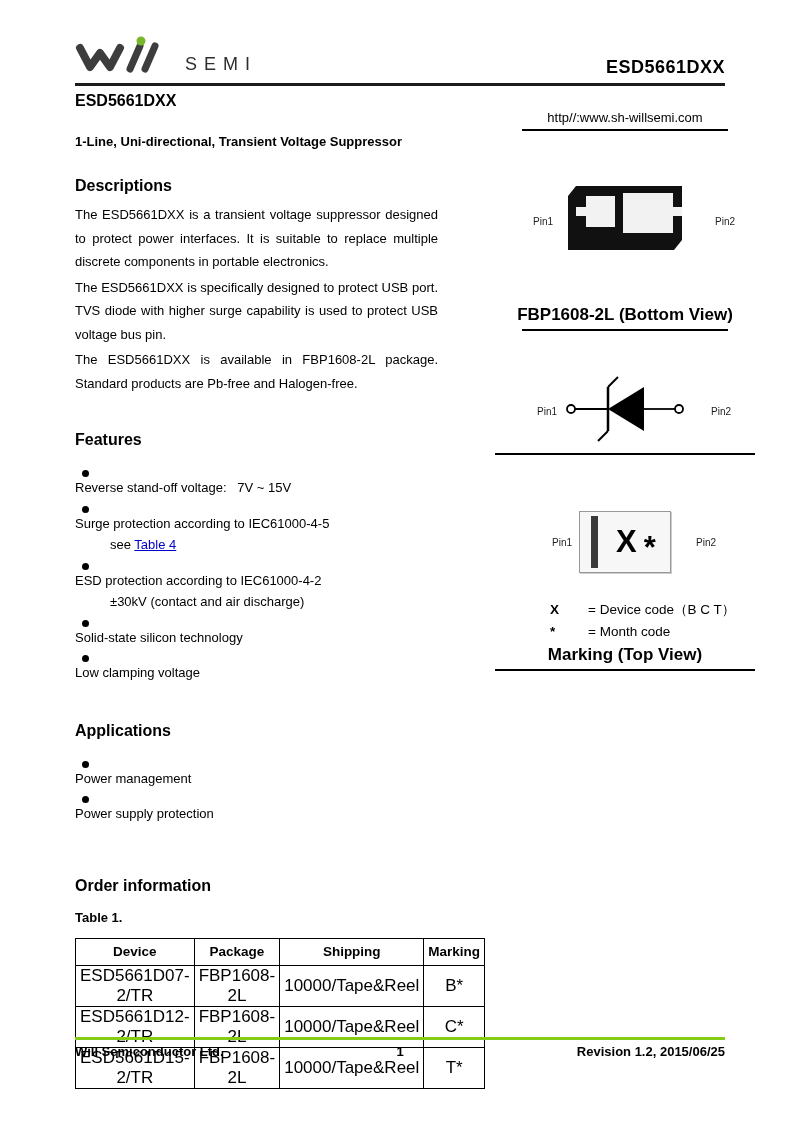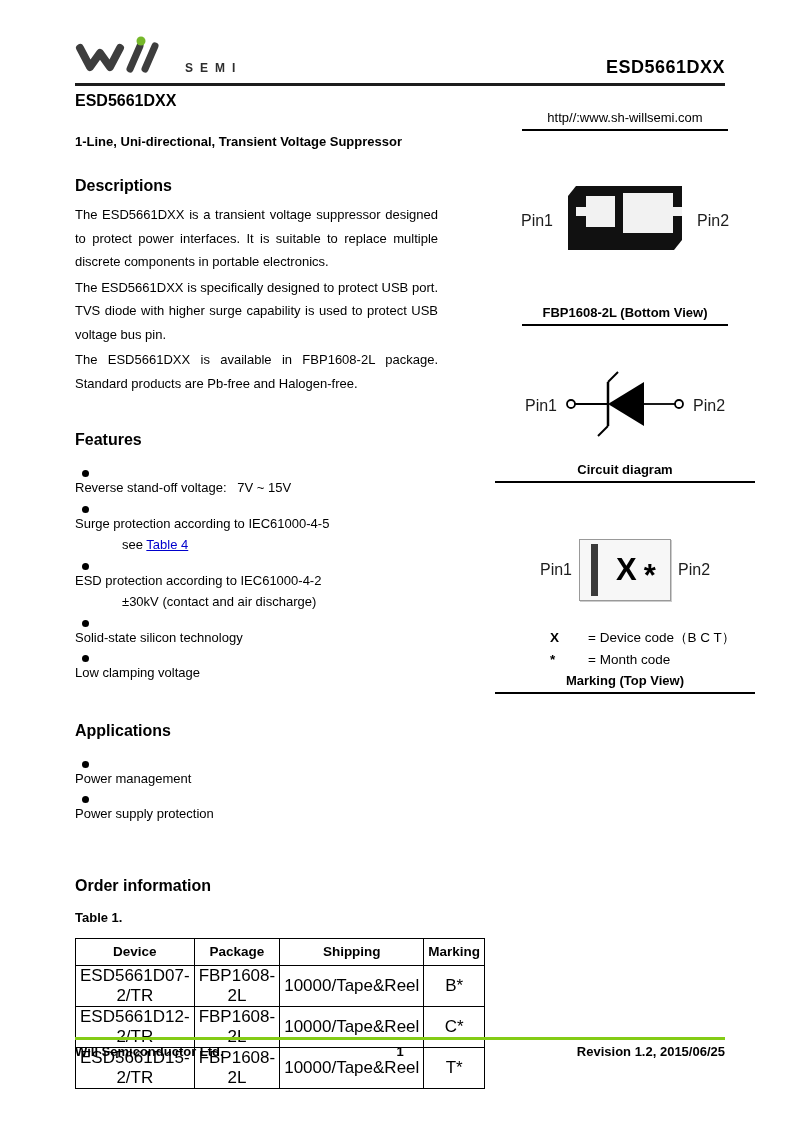--- a/index.html
+++ b/index.html
@@ -8,62 +8,62 @@
     width:800px; height:1131px; position:relative; overflow:hidden;
     font-family:"Liberation Sans","DejaVu Sans",sans-serif; color:#000;
   }
   .page { position:relative; width:800px; height:1131px; }
 
   
   .header { width:650px; margin-left:75px; padding-top:36px;
             display:flex; justify-content:space-between; align-items:flex-end; }
   .logo { display:flex; align-items:flex-end; gap:10px; }
   .logo svg { display:block; }
-  .logo-semi { font-size:12px; font-weight:bold; letter-spacing:7px; color:#2e2e2e; padding-bottom:3px; }
+  .logo-semi { font-size:18px; font-weight:normal; letter-spacing:7px; color:#2e2e2e; padding-bottom:3px; }
   .part-no-top { font-size:18px; font-weight:bold; letter-spacing:0.5px; }
   .header-rule { width:650px; margin-left:75px; margin-top:5px; border-bottom:3px solid #1c1c1c; }
 
   
   .columns { display:flex; }
   .col-left { width:400px; margin-left:75px; }
   .col-right { width:260px; margin-left:20px; }
 
   
   .doc-title { font-size:16px; font-weight:bold; margin-top:6px; }
   .subtitle { font-size:13px; font-weight:bold; margin-top:24px; }
   h2.sec { font-size:16px; font-weight:bold; }
   .sec-desc { margin-top:28px; }
   .para { width:363px; font-size:13px; line-height:23.5px; text-align:justify; margin-top:8px; }
   .para + .para { margin-top:2px; }
   .sec-feat { margin-top:36px; }
   .blist { margin-top:14px; }
   .bitem { display:flex; font-size:13px; line-height:21.5px;flex-direction:column; }
   .bullet { width:7px; height:7px; border-radius:50%; background:#000; flex:0 0 7px; margin:7px 21px 0 7px; }
   .btext { white-space:pre-wrap; }
-  .bsub { margin-left:47px; font-size:13px; line-height:21.5px; white-space:pre-wrap; }
+  .bsub { margin-left:35px; font-size:13px; line-height:21.5px; white-space:pre-wrap; }
   a.tlink { color:#0000cc; text-decoration:underline; cursor:pointer; }
   .sec-app { margin-top:38px; }
   .sec-order { margin-top:52px; }
   .table-caption { font-size:13px; font-weight:bold; margin-top:15px; }
   table.order { border-collapse:collapse; margin-top:13px; }
   table.order th, table.order td {
     border:1.5px solid #000; height:27px; text-align:center;
     font-size:17px; padding:0 4px;
   }
   table.order th { font-weight:bold; font-size:13.5px; }
   .cw0{width:123px;} .cw1{width:90px;margin-left:20px;} .cw2{width:120px;} .cw3{width:67px;}
 
   
   .url-block { margin-top:24px; text-align:center; font-size:13px; font-weight:normal; }
   .rule-short { width:206px; margin:4px auto 0; border-bottom:2px solid #000; }
   .rule-full  { border-bottom:2px solid #000; margin-top:4px; }
   .pin-row { display:flex; align-items:center; justify-content:center; gap:7px; }
-  .pin-label { font-size:16px; color:#1d1d1d; }
+  .pin-label { font-size:10px; color:#1d1d1d;margin-left:18px; }
   .pkg-row { margin-top:52px; }
-  .caption { text-align:center; font-size:13px; font-weight:bold; }
+  .caption { text-align:center; font-size:17px; font-weight:bold; }
   .cap-pkg { margin-top:46px; }
   .diode-row { margin-top:42px; }
   .cap-circuit { margin-top:18px; }
   .marking-row { margin-top:56px; }
   .chip { position:relative; width:92px; height:62px; background:#f7f7f7;
           border:1px solid #999; box-shadow:1px 1px 0 #ccc; }
   .chip-bar { position:absolute; left:11px; top:4px; bottom:4px; width:7px; background:#3a3a3a; }
   .chip-text { position:absolute; left:22px; right:0; top:0; bottom:0;
                display:flex; align-items:center; justify-content:center;
                font-size:31px; font-weight:bold; }
@@ -217,21 +217,20 @@
             <line x1="44" y1="14" x2="44" y2="58" stroke="#000" stroke-width="2.5"></line>
             <line x1="44" y1="14" x2="54" y2="4" stroke="#000" stroke-width="2"></line>
             <line x1="44" y1="58" x2="34" y2="68" stroke="#000" stroke-width="2"></line>
             <polygon points="44,36 80,14 80,58" fill="#000"></polygon>
             <line x1="80" y1="36" x2="111" y2="36" stroke="#000" stroke-width="1.8"></line>
             <circle cx="115" cy="36" r="4" fill="#fff" stroke="#000" stroke-width="1.8"></circle>
           </svg>
         </span>
         <span class="pin-label">Pin2</span>
       </div>
-      <div class="caption cap-circuit">Circuit diagram</div>
       <div class="rule-full"></div>
 
       <div class="pin-row marking-row">
         <span class="pin-label">Pin1</span>
         <span class="chip">
           <span class="chip-bar"></span>
           <span class="chip-text">
               <span>X</span>
               <span class="chip-star">*</span>
             </span>

